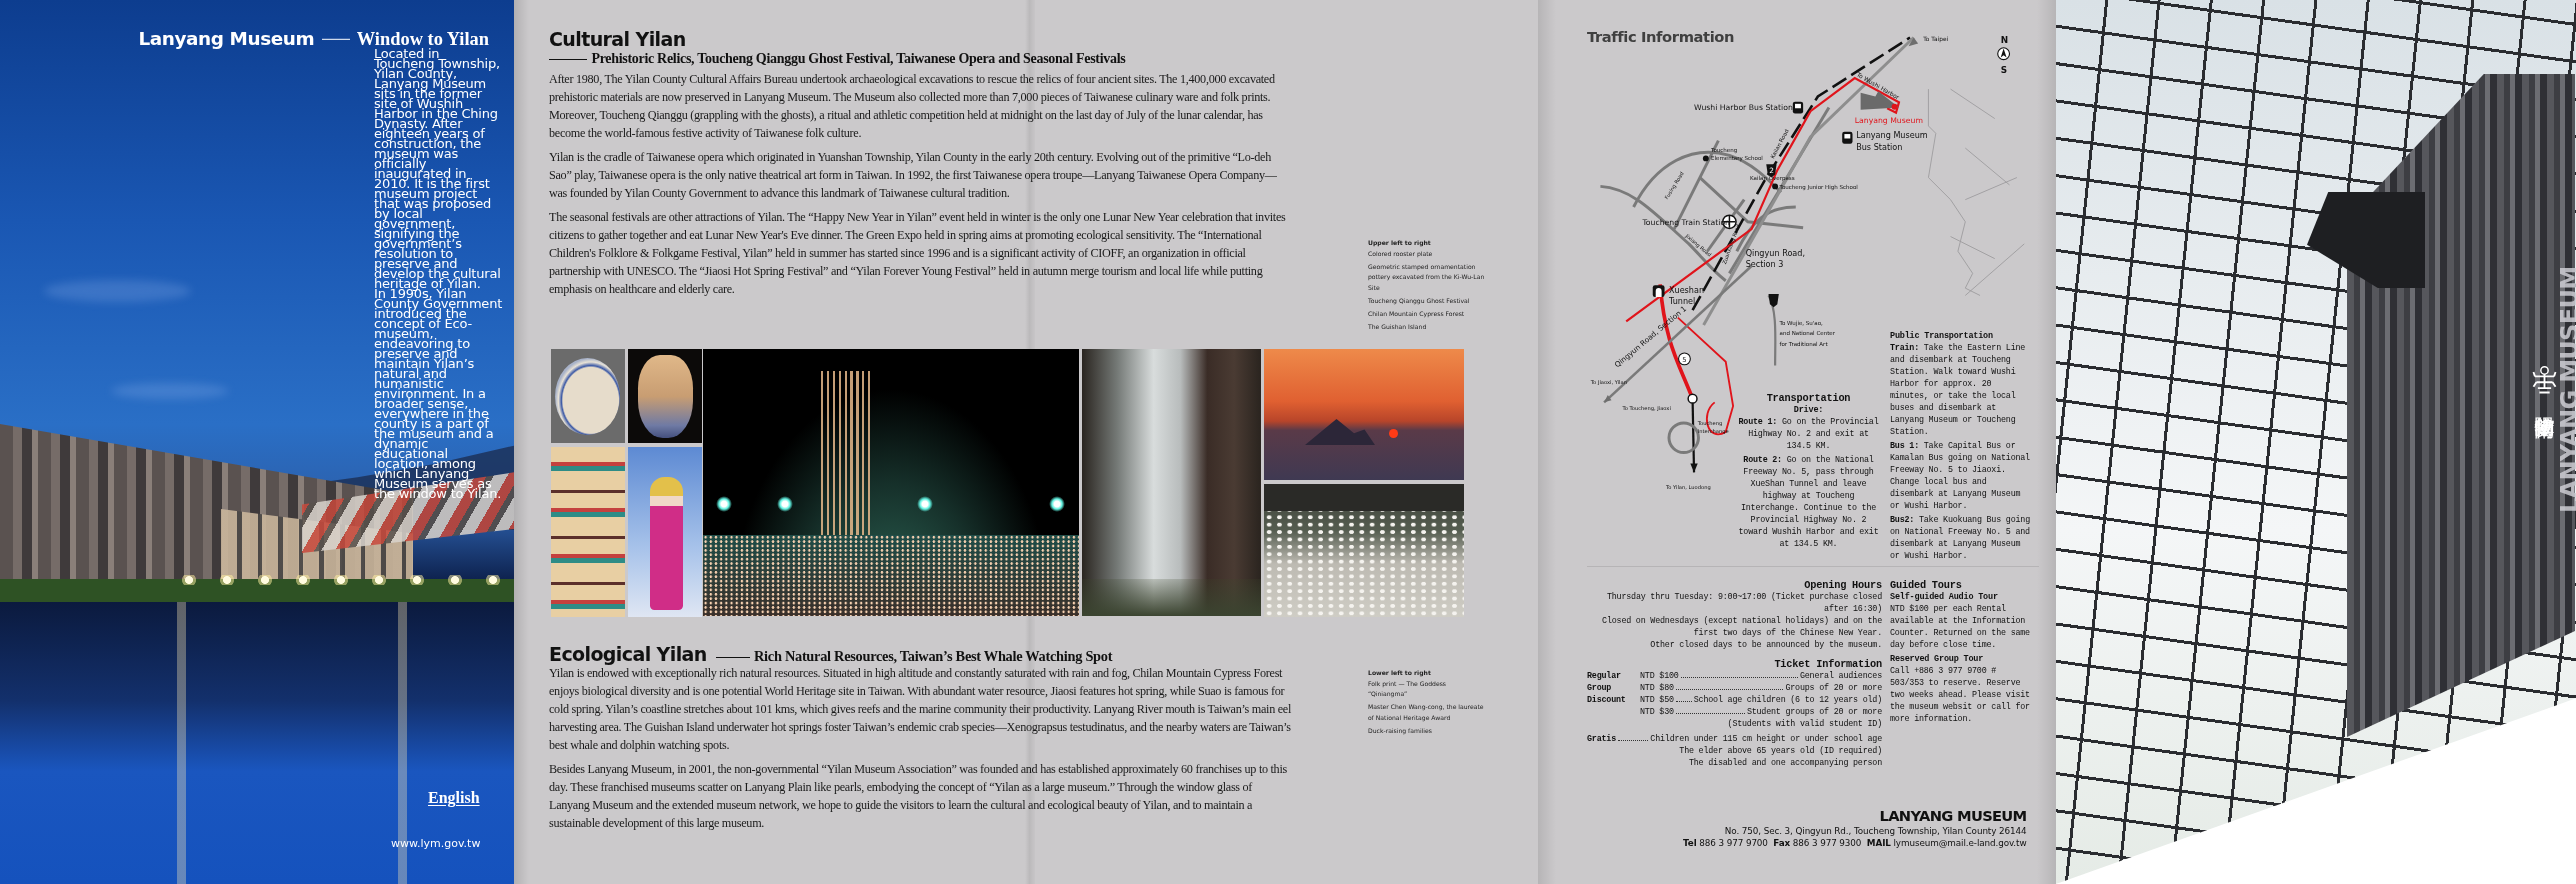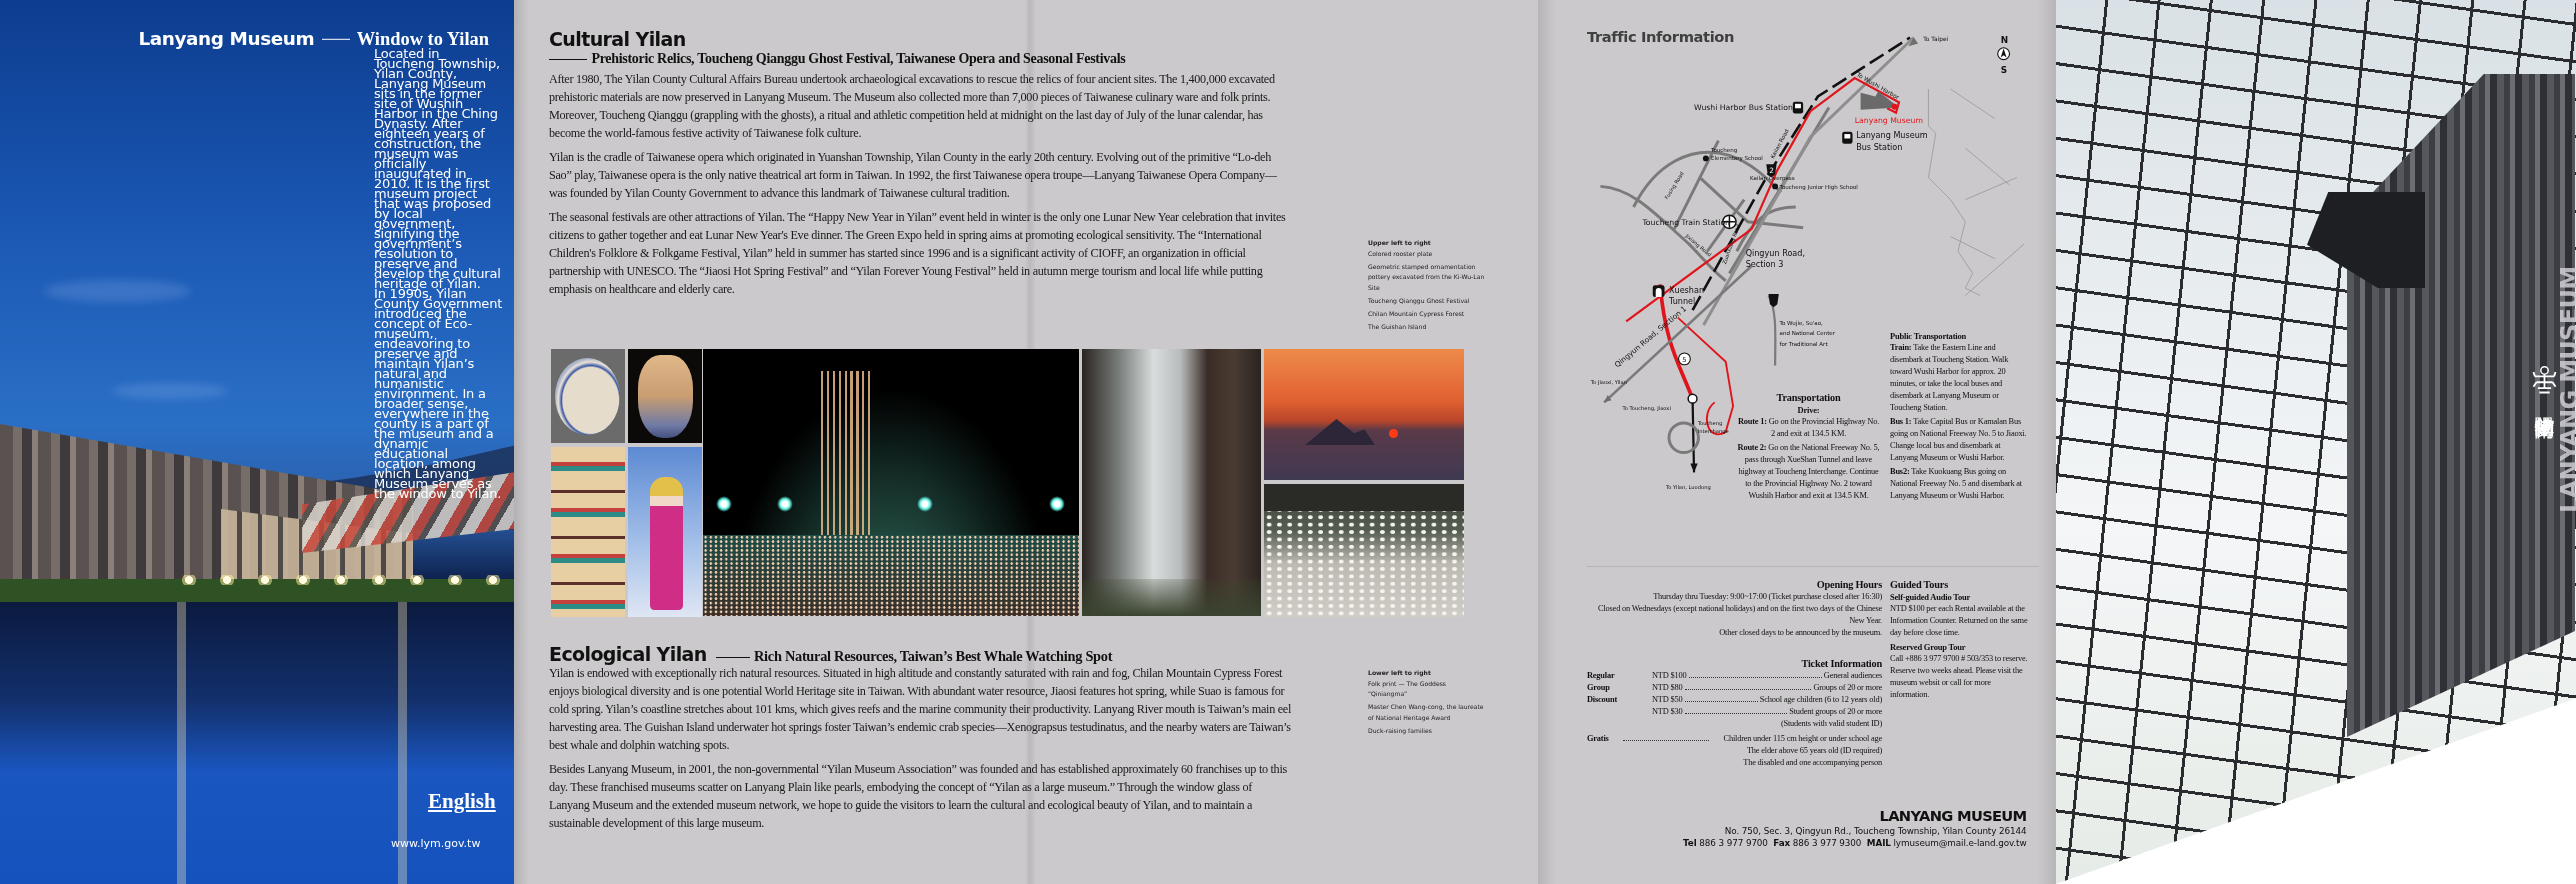--- a/index.html
+++ b/index.html
@@ -31,21 +31,21 @@
       repeating-linear-gradient(90deg, transparent 0 177px, rgba(255,235,180,.35) 177px 186px, transparent 186px 221px),
       linear-gradient(180deg, #0b1a3e 0%, #13306c 35%, #1a56bf 60%, #1552bd 100%); }
   .cover .title-row { position: absolute; top: 28px; right: 25px; display: flex; align-items: baseline; gap: 4.4px; color: #fff; }
   .cover .title-main { font-family: "DejaVu Sans", sans-serif; font-weight: bold; font-size: 18.4px; letter-spacing: -0.4px; }
   .cover .title-dash { display: inline-block; width: 28px; border-top: 1.5px solid #fff; margin: 0 2.9px; transform: translateY(-5.2px); }
   .cover .title-sub { font-family: "Liberation Serif", serif; font-weight: bold; font-size: 18.4px; }
   .cover .intro { position: absolute; left: 374px; top: 49px; width: 129px; color: #fff;
     font-family: "DejaVu Sans", sans-serif; font-size: 13px; line-height: 10px; letter-spacing: -0.2px; }
   .cover .intro p { margin: 0; }
   .cover .lang { position: absolute; left: 428px; top: 789px; color: #fff; font-family: "Liberation Serif", serif;
-    font-weight: bold; font-size: 21px; text-decoration: underline; text-underline-offset: 2.2px; }
+    font-weight: bold; font-size: 16px; text-decoration: underline; text-underline-offset: 2.2px; }
   .cover .url { position: absolute; left: 391px; top: 837px; color: #fff; font-size: 11px; font-family: "DejaVu Sans", sans-serif; }
 
   
   .spread { position: absolute; left: 514px; top: 0; width: 1025px; height: 884px; background: #cbc9cb; }
   .spread .fold { position: absolute; left: 511px; top: 0; width: 10.3px; height: 884px;
     background: linear-gradient(90deg, rgba(0,0,0,0) 0%, rgba(0,0,0,.08) 45%, rgba(0,0,0,.02) 100%); }
   .spread .fold-left { position: absolute; left: 0; top: 0; width: 14.7px; height: 884px;
     background: linear-gradient(90deg, rgba(0,0,0,.12), rgba(0,0,0,0)); }
   .sec-title { position: absolute; font-family: "DejaVu Sans", sans-serif; font-weight: bold; color: #111; letter-spacing: -0.6px; }
   .sec-sub { position: absolute; font-family: "Liberation Serif", serif; font-weight: bold; color: #111; letter-spacing: -0.3px; }
@@ -88,28 +88,28 @@
   .ph-duck::before { content: ""; position: absolute; left: 0; top: 0; width: 100%; height: 26.5px; background: #2a2a27; }
 
   
   .traffic { position: absolute; left: 1538px; top: 0; width: 518px; height: 884px; background: #cbc9cb; }
   .traffic .fold-left { position: absolute; left: 0; top: 0; width: 17.7px; height: 884px; background: linear-gradient(90deg, rgba(0,0,0,.1), rgba(0,0,0,0)); }
   .traffic .fold-right { position: absolute; right: 0; top: 0; width: 19px; height: 884px; background: linear-gradient(90deg, rgba(0,0,0,0), rgba(0,0,0,.1)); }
   .traffic h2 { position: absolute; left: 49px; top: 28px; font-family: "DejaVu Sans", sans-serif; font-size: 14.7px; font-weight: bold; color: #404040; letter-spacing: -0.4px; }
   .map { position: absolute; left: 44px; top: 29.5px; width: 457px; height: 472px; }
   .map svg { width: 100%; height: 100%; }
   .map text { font-family: "DejaVu Sans", sans-serif; fill: #111; }
-  .t-block { position: absolute; font-family: Liberation Serif, serif; color: #111; font-size: 8.4px; line-height: 12px; letter-spacing: -0.2px; }
+  .t-block { position: absolute; font-family: Liberation Mono, monospace; color: #111; font-size: 8.4px; line-height: 12px; letter-spacing: -0.2px; }
   .t-block h3 { font-size: 10.3px; font-weight: bold; }
   .t-block h4 { font-size: 8.5px; font-weight: bold; }
   .t-block b { font-weight: bold; }
   .t-block p { margin-bottom: 2.2px; }
   .rule { position: absolute; left: 49px; top: 566px; width: 452px; border-top: 1.5px solid #b6b4b6; }
   .right { text-align: right; }
-  .ticket-row { display: flex; gap: 12px; }
+  .ticket-row { display: flex; }
   .ticket-row .k { width: 53px; font-weight: bold; }
   .ticket-row .v { flex: 1; display: flex; }
   .ticket-row .price { white-space: nowrap; }
   .ticket-row .dots { flex: 1; border-bottom: 1.5px dotted #333; margin: 0 2.2px 3.7px; }
   .ticket-row .desc { white-space: nowrap; }
   .footer-name { position: absolute; right: 29.5px; top: 807px; font-family: "DejaVu Sans", sans-serif; font-weight: bold; font-size: 14.7px; letter-spacing: -0.7px; color: #111; }
   .footer-addr { position: absolute; right: 29.5px; top: 826px; font-family: "DejaVu Sans", sans-serif; font-size: 8.8px; color: #111; text-align: right; line-height: 11.8px; letter-spacing: -0.1px; }
   .footer-addr b { font-weight: bold; }
 
   

